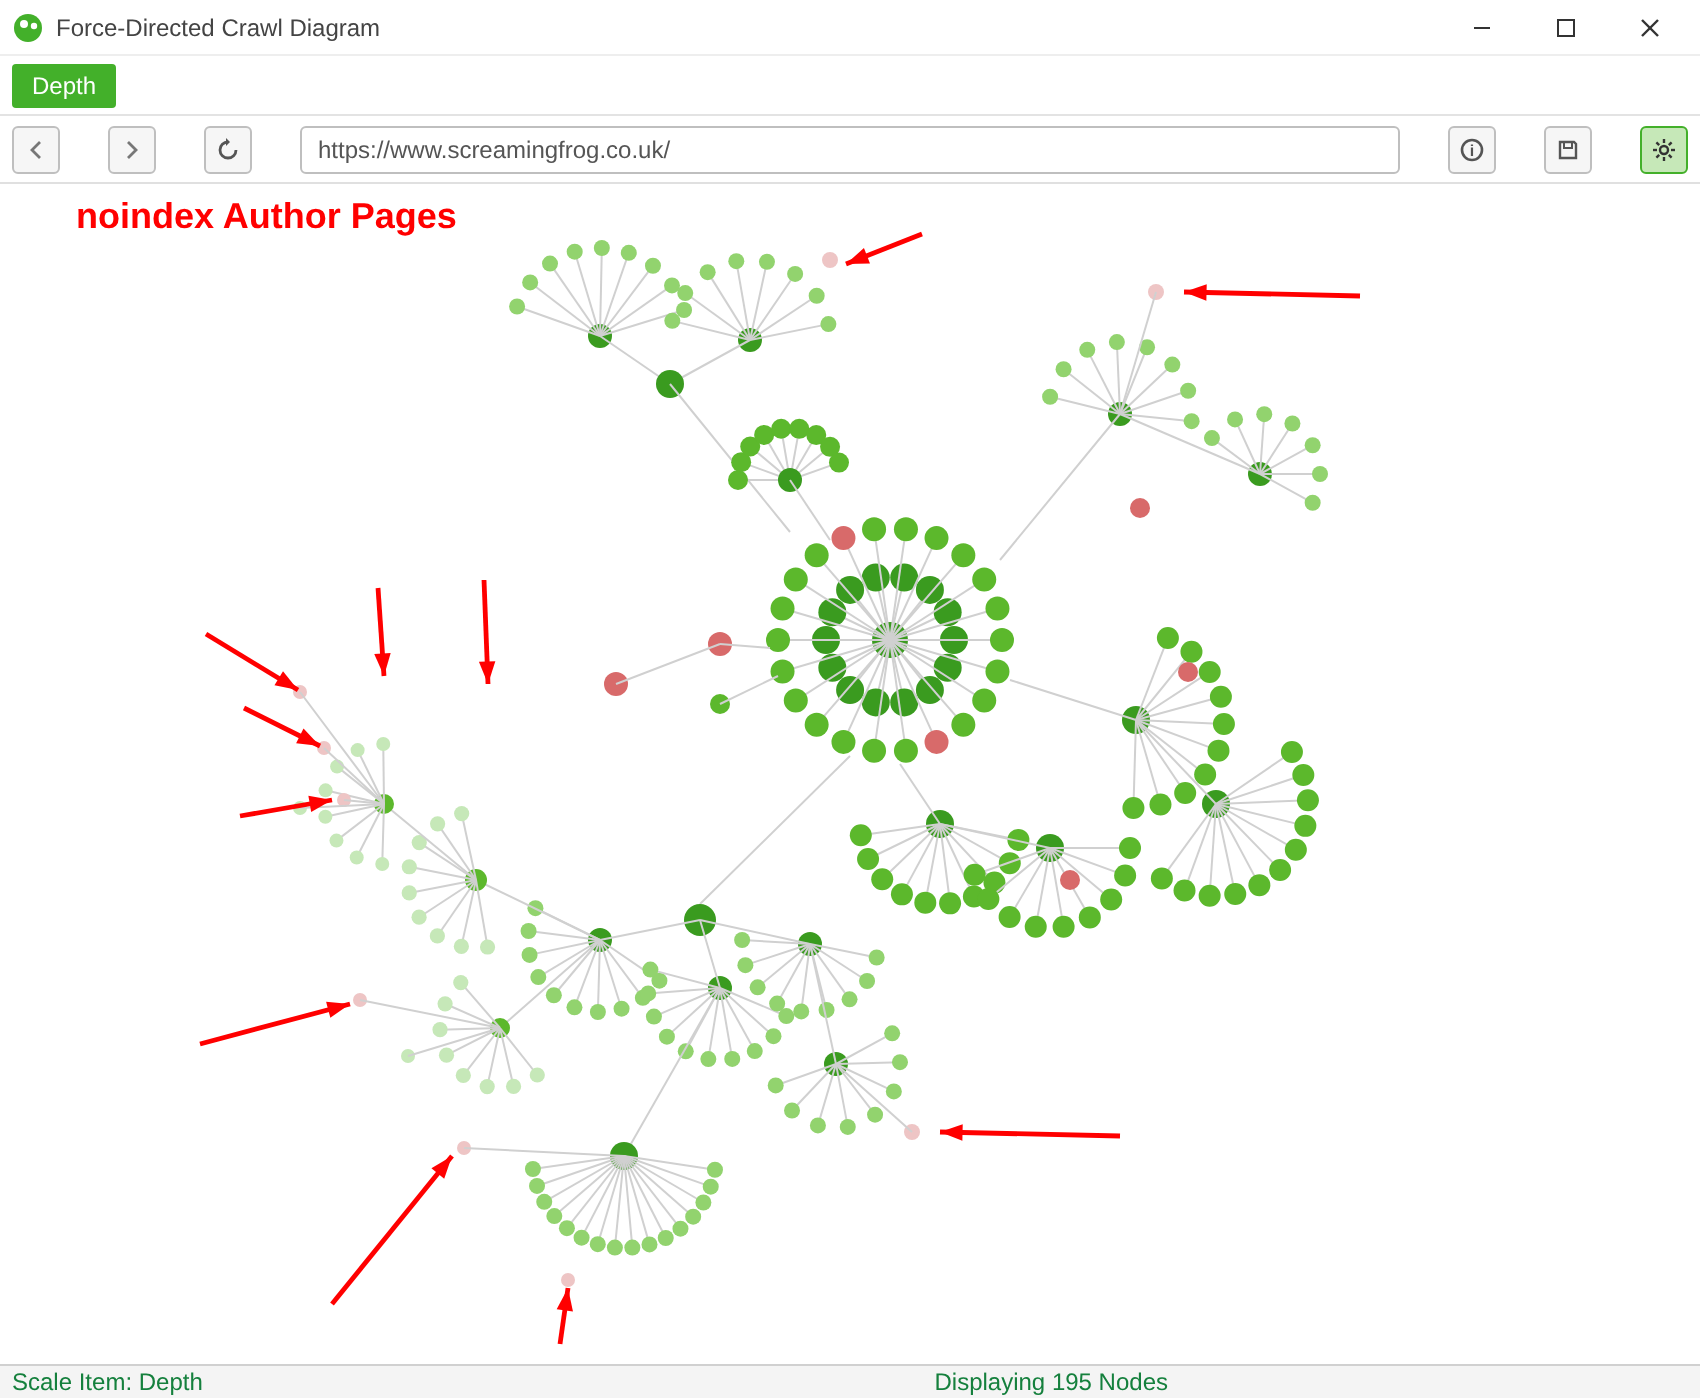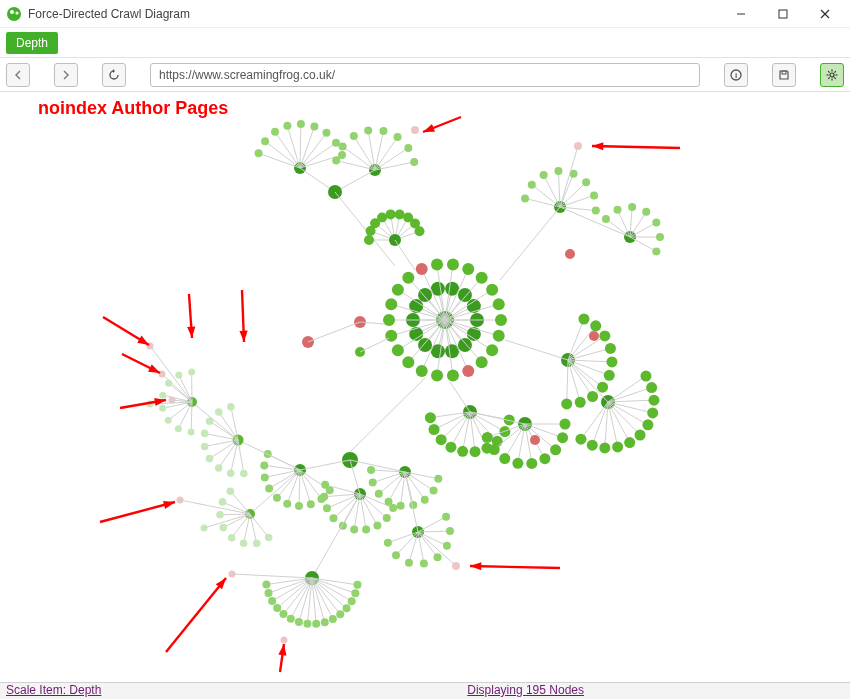--- a/index.html
+++ b/index.html
@@ -10,21 +10,21 @@
   .win-controls { display: flex; gap: 0; }
   .win-btn { width: 42px; height: 28px; display:flex; align-items:center; justify-content:center; color:#333; cursor:pointer; }
   .menubar { height: 30px; display:flex; align-items:center; padding: 0 6px; background:#fff; border-bottom: 1px solid #e3e3e3; }
   .file-btn { background:#43b02a; color:#fff; padding: 4px 10px; border-radius: 2px; cursor:pointer; font-size:12px; }
   .toolbar { height: 34px; display:flex; align-items:center; gap:24px; padding: 0 6px; background:#fff; border-bottom: 1px solid #e0e0e0; }
   .tool-btn { width:24px; height:24px; border:1px solid #bfbfbf; border-radius:3px; display:flex; align-items:center; justify-content:center; background:#f6f6f6; cursor:pointer; color:#555; }
   .tool-btn.active { background:#c6e8b8; border-color:#43b02a; }
   .url-input { flex:1; height:24px; border:1px solid #bfbfbf; border-radius:3px; padding:0 8px; font-size:12px; color:#555; }
   .canvas-wrap { position:relative; width:850px; height:590px; background:#fff;text-decoration:underline; }
   .annot { position:absolute; color:#f00; font-weight:bold; font-size:18px; }
-  .statusbar { height:17px; display:flex; align-items:flex-start; padding:0 6px; background:#f4f4f4; border-top:1px solid #d0d0d0; color:#701a75; font-size:12px;text-decoration:underline; }
+  .statusbar { height:17px; display:flex; align-items:center; padding:0 6px; background:#f4f4f4; border-top:1px solid #d0d0d0; color:#15803d; font-size:12px; }
   .statusbar .spacer { flex:1; }
   svg { display:block; }
 </style>
 </head>
 <body>
 
 <div class="titlebar">
   <span class="app-icon">
     <svg width="16" height="16" viewBox="0 0 16 16">
         <circle cx="8" cy="8" r="7" fill="#43b02a"></circle>

